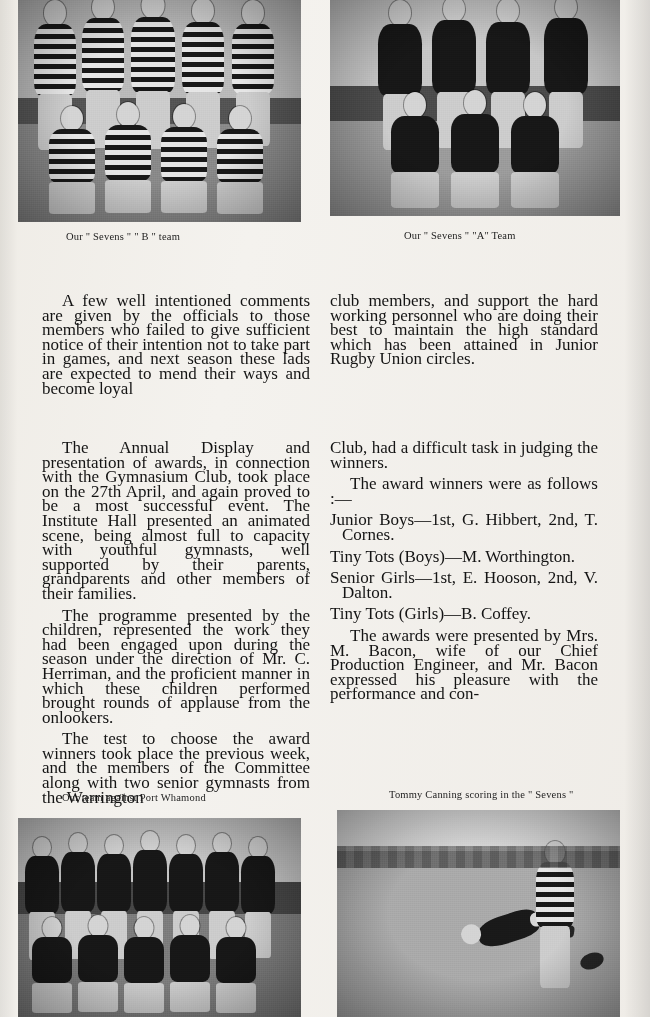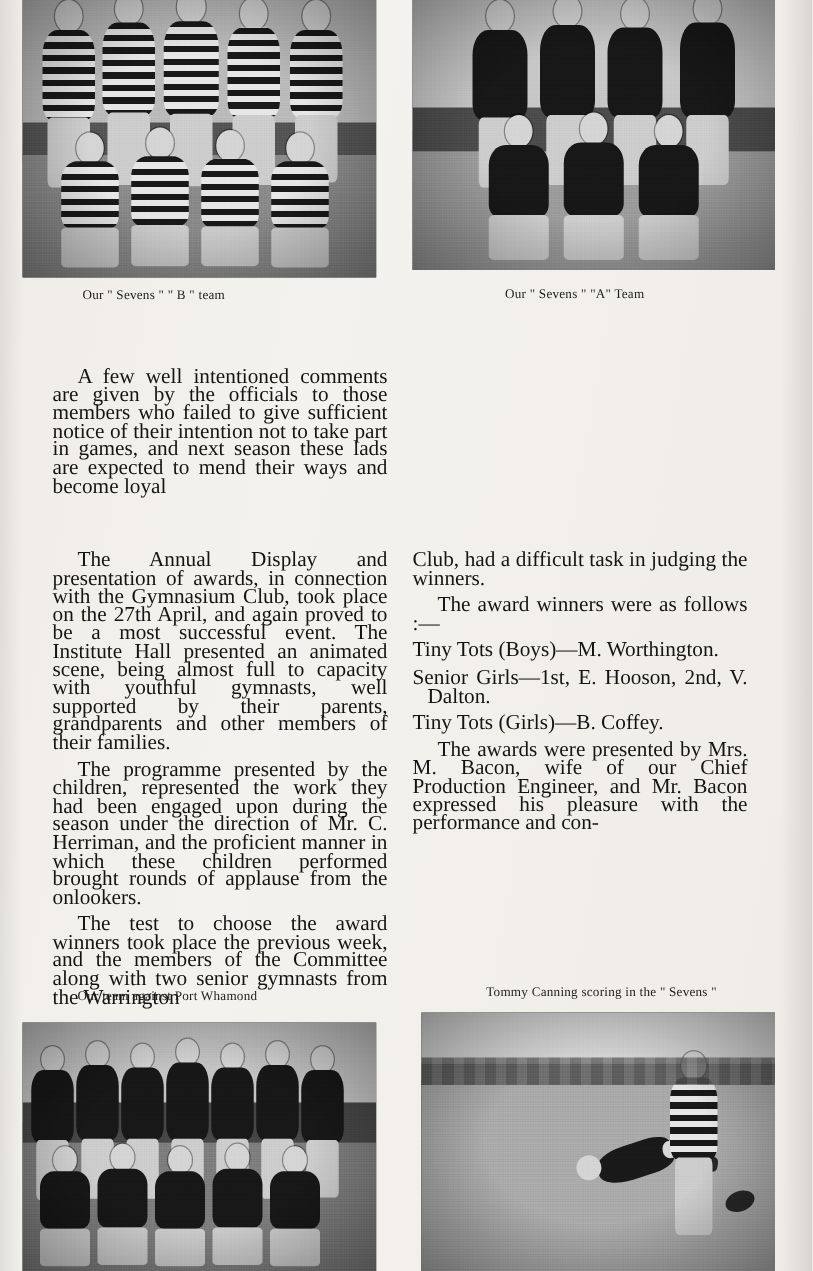--- a/index.html
+++ b/index.html
@@ -248,31 +248,35 @@
     </div>
 
     <div class="grain"></div>
     <div class="vig"></div>
   </div>
   <div class="caption" style="left:404px; top:230px;">Our " Sevens " "A" Team</div>
 
   <div class="col left" style="top:294px;">
     <p>A few well intentioned comments are given by the officials to those members who failed to give sufficient notice of their intention not to take part in games, and next season these lads are expected to mend their ways and become loyal</p>
   </div>
+  <div class="col right" style="top:294px;">
+    <p class="noindent">club members, and support the hard working personnel who are doing their best to maintain the high standard which has been attained in Junior Rugby Union circles.</p>
+  </div>
 
 
   <div class="col left" style="top:441px;">
     <p>The Annual Display and presentation of awards, in connection with the Gymnasium Club, took place on the 27th April, and again proved to be a most successful event. The Institute Hall presented an animated scene, being almost full to capacity with youthful gymnasts, well supported by their parents, grandparents and other members of their families.</p>
     <p>The programme presented by the children, represented the work they had been engaged upon during the season under the direction of Mr. C. Herriman, and the proficient manner in which these children performed brought rounds of applause from the onlookers.</p>
     <p>The test to choose the award winners took place the previous week, and the members of the Committee along with two senior gymnasts from the Warrington</p>
   </div>
 
   <div class="col right" style="top:441px;">
     <p class="noindent">Club, had a difficult task in judging the winners.</p>
     <p>The award winners were as follows :—</p>
+    <p class="hang">Junior Boys—1st, G. Hibbert, 2nd, T. Cornes.</p>
     <p class="hang">Tiny Tots (Boys)—M. Worthington.</p>
     <p class="hang">Senior Girls—1st, E. Hooson, 2nd, V. Dalton.</p>
     <p class="hang">Tiny Tots (Girls)—B. Coffey.</p>
     <p>The awards were presented by Mrs. M. Bacon, wife of our Chief Production Engineer, and Mr. Bacon expressed his pleasure with the performance and con-</p>
   </div>
 
   <div class="caption" style="left:62px; top:792px;">Our team against Port Whamond</div>
   <div class="caption" style="left:389px; top:789px;">Tommy Canning scoring in the " Sevens "</div>
 
   <div class="photo" style="left:18px; top:818px; width:283px; height:199px;">

